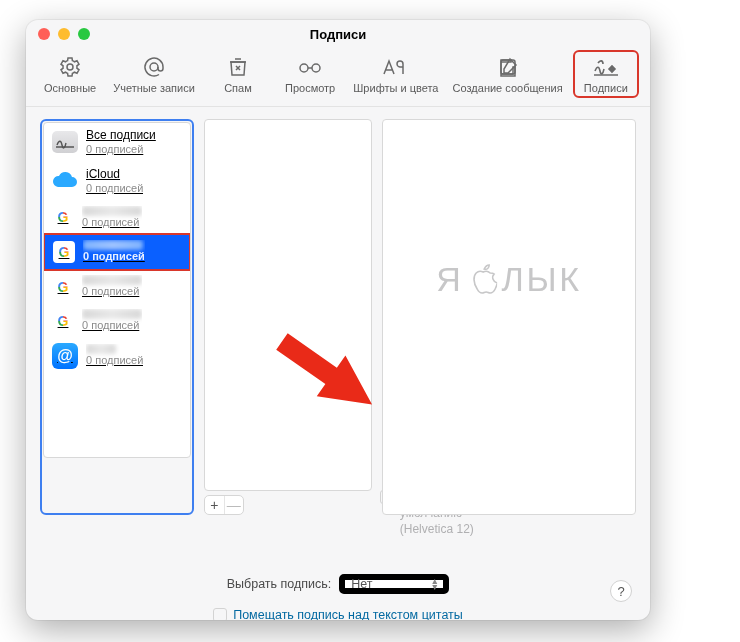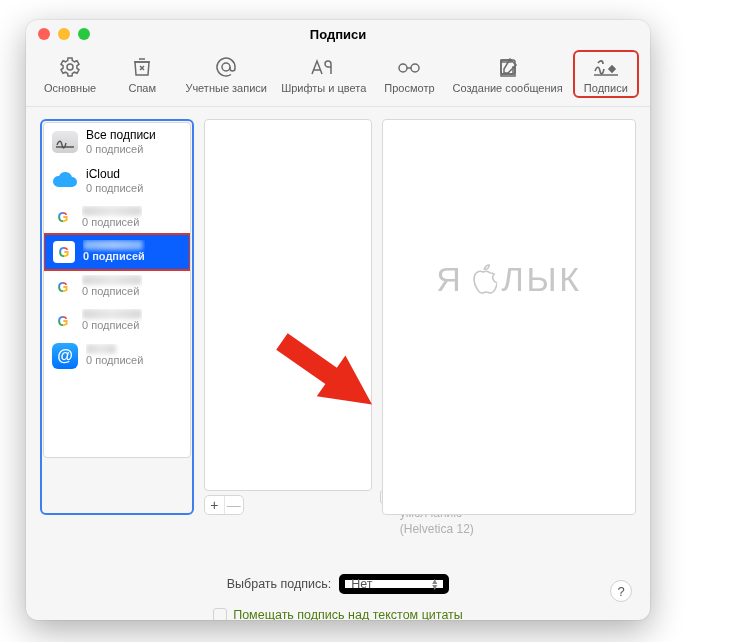--- a/index.html
+++ b/index.html
@@ -67,20 +67,21 @@
   }
   .panel {
     background: #fff;
     border: 1px solid #d8d8d8;
     border-radius: 4px;
   }
   .accounts-wrap {
     border: 2px solid #3e7ff0;
     border-radius: 6px;
     padding: 1px;
+    text-decoration: underline;
   }
   .accounts { width: 148px; height: 336px; overflow: hidden; }
   .acct {
     display: flex; align-items: center; gap: 8px;
     padding: 5px 8px;
     font-size: 12px;
   }
   .acct.selected {
     background: #0a60ff; color: #fff;
     border: 2px solid #d9372b;
@@ -152,21 +153,21 @@
   }
   .select {
     width: 110px; height: 20px;
     background:#fff; border:6px solid #000000; border-radius:5px;
     display:flex; align-items:center; justify-content:space-between;
     padding:0 6px; color:#555; font-size:12.5px;
   }
   .updown { font-size:10px; color:#888; display:flex; flex-direction:column; line-height:.55;}
   .quote-row {
     display:flex; align-items:center; justify-content:center;
-    gap:6px; margin-top:14px; font-size:12.5px; color:#4d7c0f;
+    gap:6px; margin-top:14px; font-size:12.5px; color:#0369a1;
   }
   .quote-row .ck {
     width:14px;height:14px;border:1px solid #d3d3d3;border-radius:3px;
   }
   .help {
     position:absolute; right:18px; bottom:18px;
     width:22px;height:22px;border:1px solid #d2d2d2;border-radius:50%;
     background:#fff; display:flex;align-items:center;justify-content:center;
     font-size:13px;color:#555;
   }
@@ -223,54 +224,54 @@
         <svg width="24" height="24" viewBox="0 0 24 24" fill="none" stroke-width="1.5">
             <circle cx="12" cy="12" r="3"></circle>
             <path d="M19 12a7 7 0 0 0-.1-1.2l2.1-1.6-2-3.4-2.5 1a7 7 0 0 0-2.1-1.2L14 3h-4l-.4 2.6a7 7 0 0 0-2.1 1.2l-2.5-1-2 3.4 2.1 1.6A7 7 0 0 0 5 12c0 .4 0 .8.1 1.2l-2.1 1.6 2 3.4 2.5-1c.6.5 1.3.9 2.1 1.2L10 21h4l.4-2.6c.8-.3 1.5-.7 2.1-1.2l2.5 1 2-3.4-2.1-1.6c.1-.4.1-.8.1-1.2Z"></path>
           </svg>
       </div>
       <span>Основные</span>
     </div>
     <div class="tb-item">
       <div class="tb-icon">
         <svg width="24" height="24" viewBox="0 0 24 24" fill="none" stroke-width="1.5">
+            <circle cx="12" cy="12" r="4"></circle>
+            <path d="M16 12v1.5c0 1.4 1.1 2.5 2.5 2.5S21 14.9 21 13.5V12a9 9 0 1 0-4 7.5"></path>
+          </svg>
+      </div>
+      <span>Учетные записи</span>
+    </div>
+    <div class="tb-item">
+      <div class="tb-icon">
+        <svg width="24" height="24" viewBox="0 0 24 24" fill="none" stroke-width="1.5">
             <path d="M5 7h14l-1 13H6L5 7Z"></path>
             <path d="M4 7h16M9 4h6"></path>
             <path d="M10 11l4 4M14 11l-4 4"></path>
           </svg>
       </div>
       <span>Спам</span>
-    </div>
-    <div class="tb-item">
-      <div class="tb-icon">
-        <svg width="24" height="24" viewBox="0 0 24 24" fill="none" stroke-width="1.5">
-            <circle cx="12" cy="12" r="4"></circle>
-            <path d="M16 12v1.5c0 1.4 1.1 2.5 2.5 2.5S21 14.9 21 13.5V12a9 9 0 1 0-4 7.5"></path>
-          </svg>
-      </div>
-      <span>Учетные записи</span>
-    </div>
-    <div class="tb-item">
-      <div class="tb-icon">
-        <svg width="30" height="24" viewBox="0 0 30 24" fill="none" stroke-width="1.5">
-            <path d="M3 19 8 6l5 13M5 15h6"></path>
-            <path d="M22 19V9a3 3 0 0 0-6 0c0 2 2 3 3 3h3"></path>
-          </svg>
-      </div>
-      <span>Шрифты и цвета</span>
     </div>
     <div class="tb-item">
       <div class="tb-icon">
         <svg width="28" height="24" viewBox="0 0 28 24" fill="none" stroke-width="1.5">
             <circle cx="8" cy="13" r="4"></circle>
             <circle cx="20" cy="13" r="4"></circle>
             <path d="M12 13h4"></path>
           </svg>
       </div>
       <span>Просмотр</span>
+    </div>
+    <div class="tb-item">
+      <div class="tb-icon">
+        <svg width="30" height="24" viewBox="0 0 30 24" fill="none" stroke-width="1.5">
+            <path d="M3 19 8 6l5 13M5 15h6"></path>
+            <path d="M22 19V9a3 3 0 0 0-6 0c0 2 2 3 3 3h3"></path>
+          </svg>
+      </div>
+      <span>Шрифты и цвета</span>
     </div>
     <div class="tb-item">
       <div class="tb-icon">
         <svg width="24" height="24" viewBox="0 0 24 24" fill="none" stroke-width="1.5">
             <path d="M5 5h10v2H5v12h12v-7h2v9H5z" fill="none"></path>
             <rect x="5" y="5" width="14" height="14" rx="2"></rect>
             <path d="M14 4l6 6-8 8H8v-4z"></path>
           </svg>
       </div>
       <span>Создание сообщения</span>

